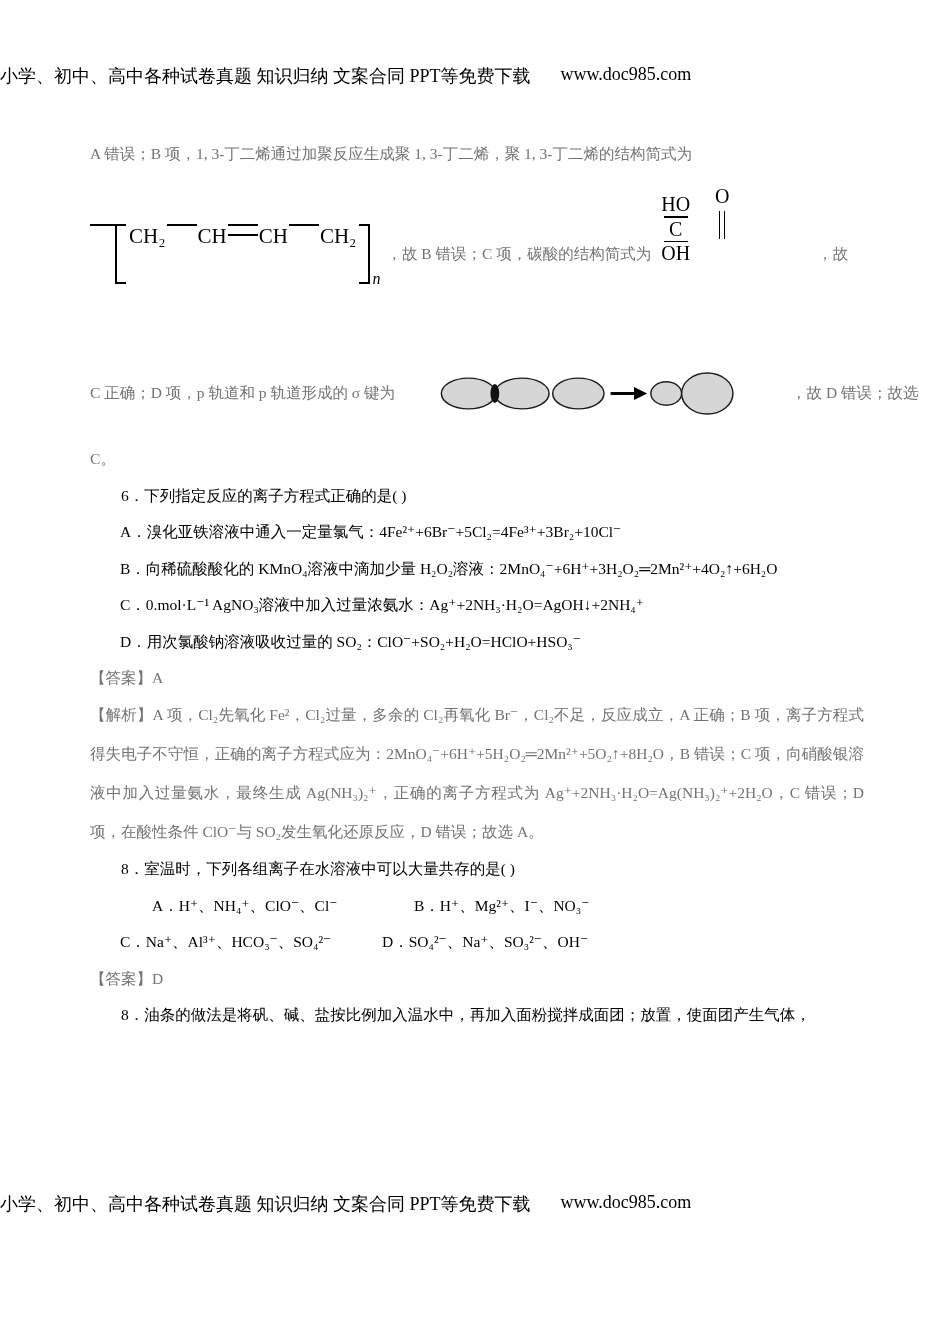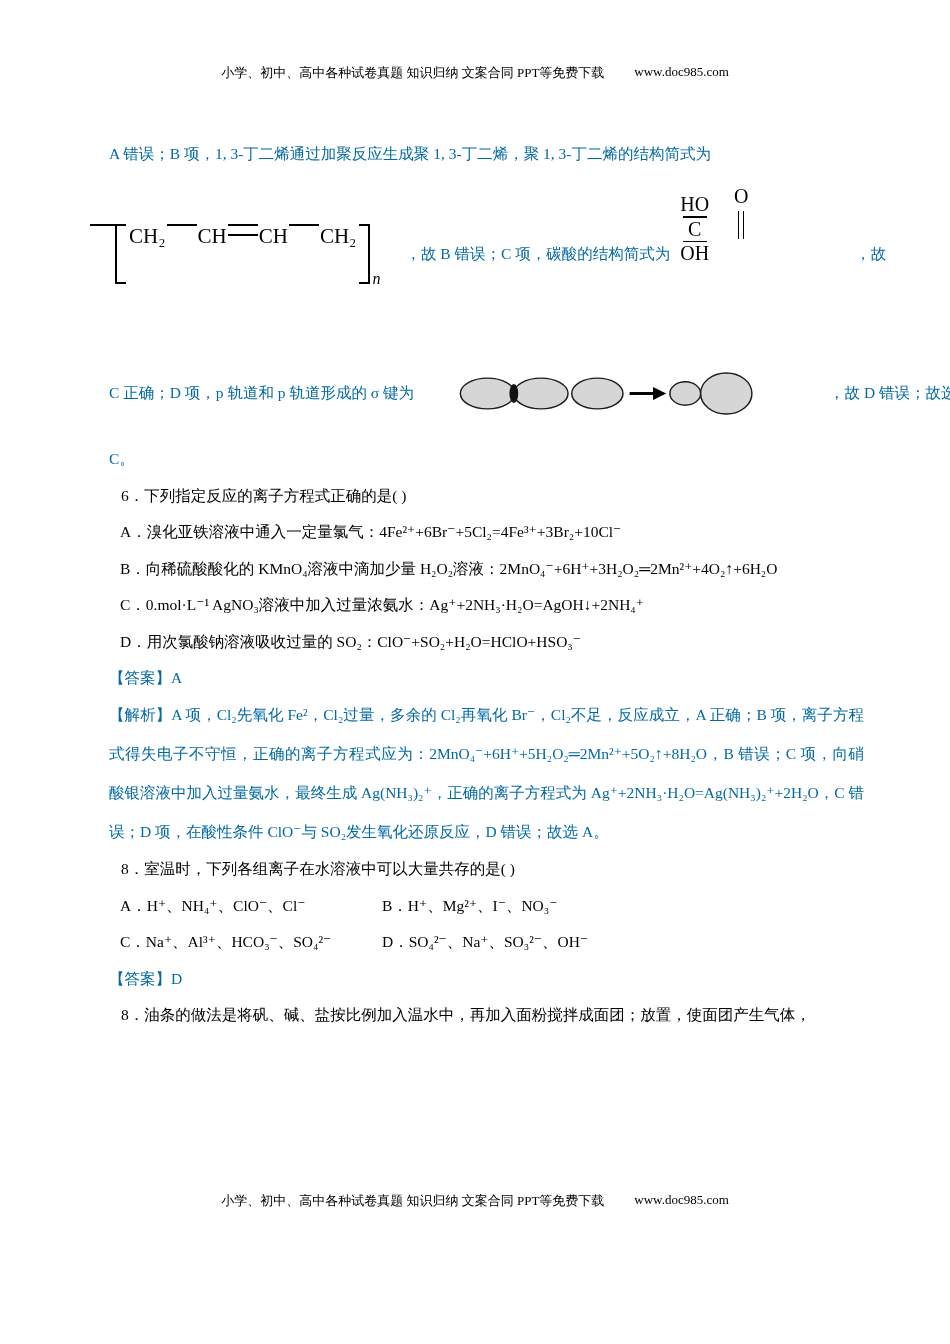--- a/index.html
+++ b/index.html
@@ -1,23 +1,23 @@
 <!DOCTYPE html>
 <html><head>
 <meta charset="utf-8">
 <style>
   html,body{margin:0;padding:0;background:#ffffff;}
   .page{position:relative;width:950px;height:1344px;background:#fff;overflow:hidden;
         font-family:"Liberation Serif","DejaVu Serif","DejaVu Sans",serif;color:#000;}
-  .pheader,.pfooter{position:absolute;left:0;right:0;display:flex;justify-content:center;gap:30px;
-        font-size:13px;color:#000;}
+  .pheader,.pfooter{position:absolute;left:0;right:0;display:flex;gap:30px;
+        font-size:18px;color:#000;}
   .pheader{top:64px;}
   .pfooter{top:1192px;}
   .content{position:absolute;top:136px;left:90px;right:86px;font-size:15.5px;}
-  .red{color:#0369a1;margin-left:19px;}
+  .red{color:#737373;}
   p{margin:0;}
   .para{line-height:2.35;text-align:justify;}
   .stem{text-indent:2em;line-height:2.35;}
   .option{margin-left:30px;line-height:2.35;white-space:nowrap;}
   .answer-line{line-height:2.35;}
   .analysis{line-height:2.5;text-align:justify;}
   .formula-row{display:flex;align-items:center;white-space:nowrap;}
   .row1{margin-top:52px;}
   .row2{margin-top:78px;gap:38px;}
   .closing{margin-top:16px;line-height:2.35;}
@@ -111,21 +111,21 @@
 
     <p class="stem">6．下列指定反应的离子方程式正确的是( )</p>
     <p class="option">A．溴化亚铁溶液中通入一定量氯气：4Fe²⁺+6Br⁻+5Cl₂=4Fe³⁺+3Br₂+10Cl⁻</p>
     <p class="option">B．向稀硫酸酸化的 KMnO₄溶液中滴加少量 H₂O₂溶液：2MnO₄⁻+6H⁺+3H₂O₂═2Mn²⁺+4O₂↑+6H₂O</p>
     <p class="option">C．0.mol·L⁻¹ AgNO₃溶液中加入过量浓氨水：Ag⁺+2NH₃·H₂O=AgOH↓+2NH₄⁺</p>
     <p class="option">D．用次氯酸钠溶液吸收过量的 SO₂：ClO⁻+SO₂+H₂O=HClO+HSO₃⁻</p>
     <p class="answer-line red"><span>【答案】</span><span>A</span></p>
     <p class="analysis red"><span>【解析】</span><span>A 项，Cl₂先氧化 Fe²，Cl₂过量，多余的 Cl₂再氧化 Br⁻，Cl₂不足，反应成立，A 正确；B 项，离子方程式得失电子不守恒，正确的离子方程式应为：2MnO₄⁻+6H⁺+5H₂O₂═2Mn²⁺+5O₂↑+8H₂O，B 错误；C 项，向硝酸银溶液中加入过量氨水，最终生成 Ag(NH₃)₂⁺，正确的离子方程式为 Ag⁺+2NH₃·H₂O=Ag(NH₃)₂⁺+2H₂O，C 错误；D 项，在酸性条件 ClO⁻与 SO₂发生氧化还原反应，D 错误；故选 A。</span></p>
 
     <p class="stem">8．室温时，下列各组离子在水溶液中可以大量共存的是( )</p>
-    <p class="option"><span style="display:inline-block;width:262px;">A．H⁺、NH₄⁺、ClO⁻、Cl⁻</span><span>B．H⁺、Mg²⁺、I⁻、NO₃⁻</span></p>
+    <p class="option"><span style="display:inline-block;width:262px;margin-left:32px;">A．H⁺、NH₄⁺、ClO⁻、Cl⁻</span><span>B．H⁺、Mg²⁺、I⁻、NO₃⁻</span></p>
     <p class="option"><span style="display:inline-block;width:262px;">C．Na⁺、Al³⁺、HCO₃⁻、SO₄²⁻</span><span>D．SO₄²⁻、Na⁺、SO₃²⁻、OH⁻</span></p>
     <p class="answer-line red"><span>【答案】</span><span>D</span></p>
 
     <p class="stem">8．油条的做法是将矾、碱、盐按比例加入温水中，再加入面粉搅拌成面团；放置，使面团产生气体，</p>
 
   </div>
 
   <div class="pfooter">
     <span>小学、初中、高中各种试卷真题 知识归纳 文案合同 PPT等免费下载</span>
     <span>www.doc985.com</span>

